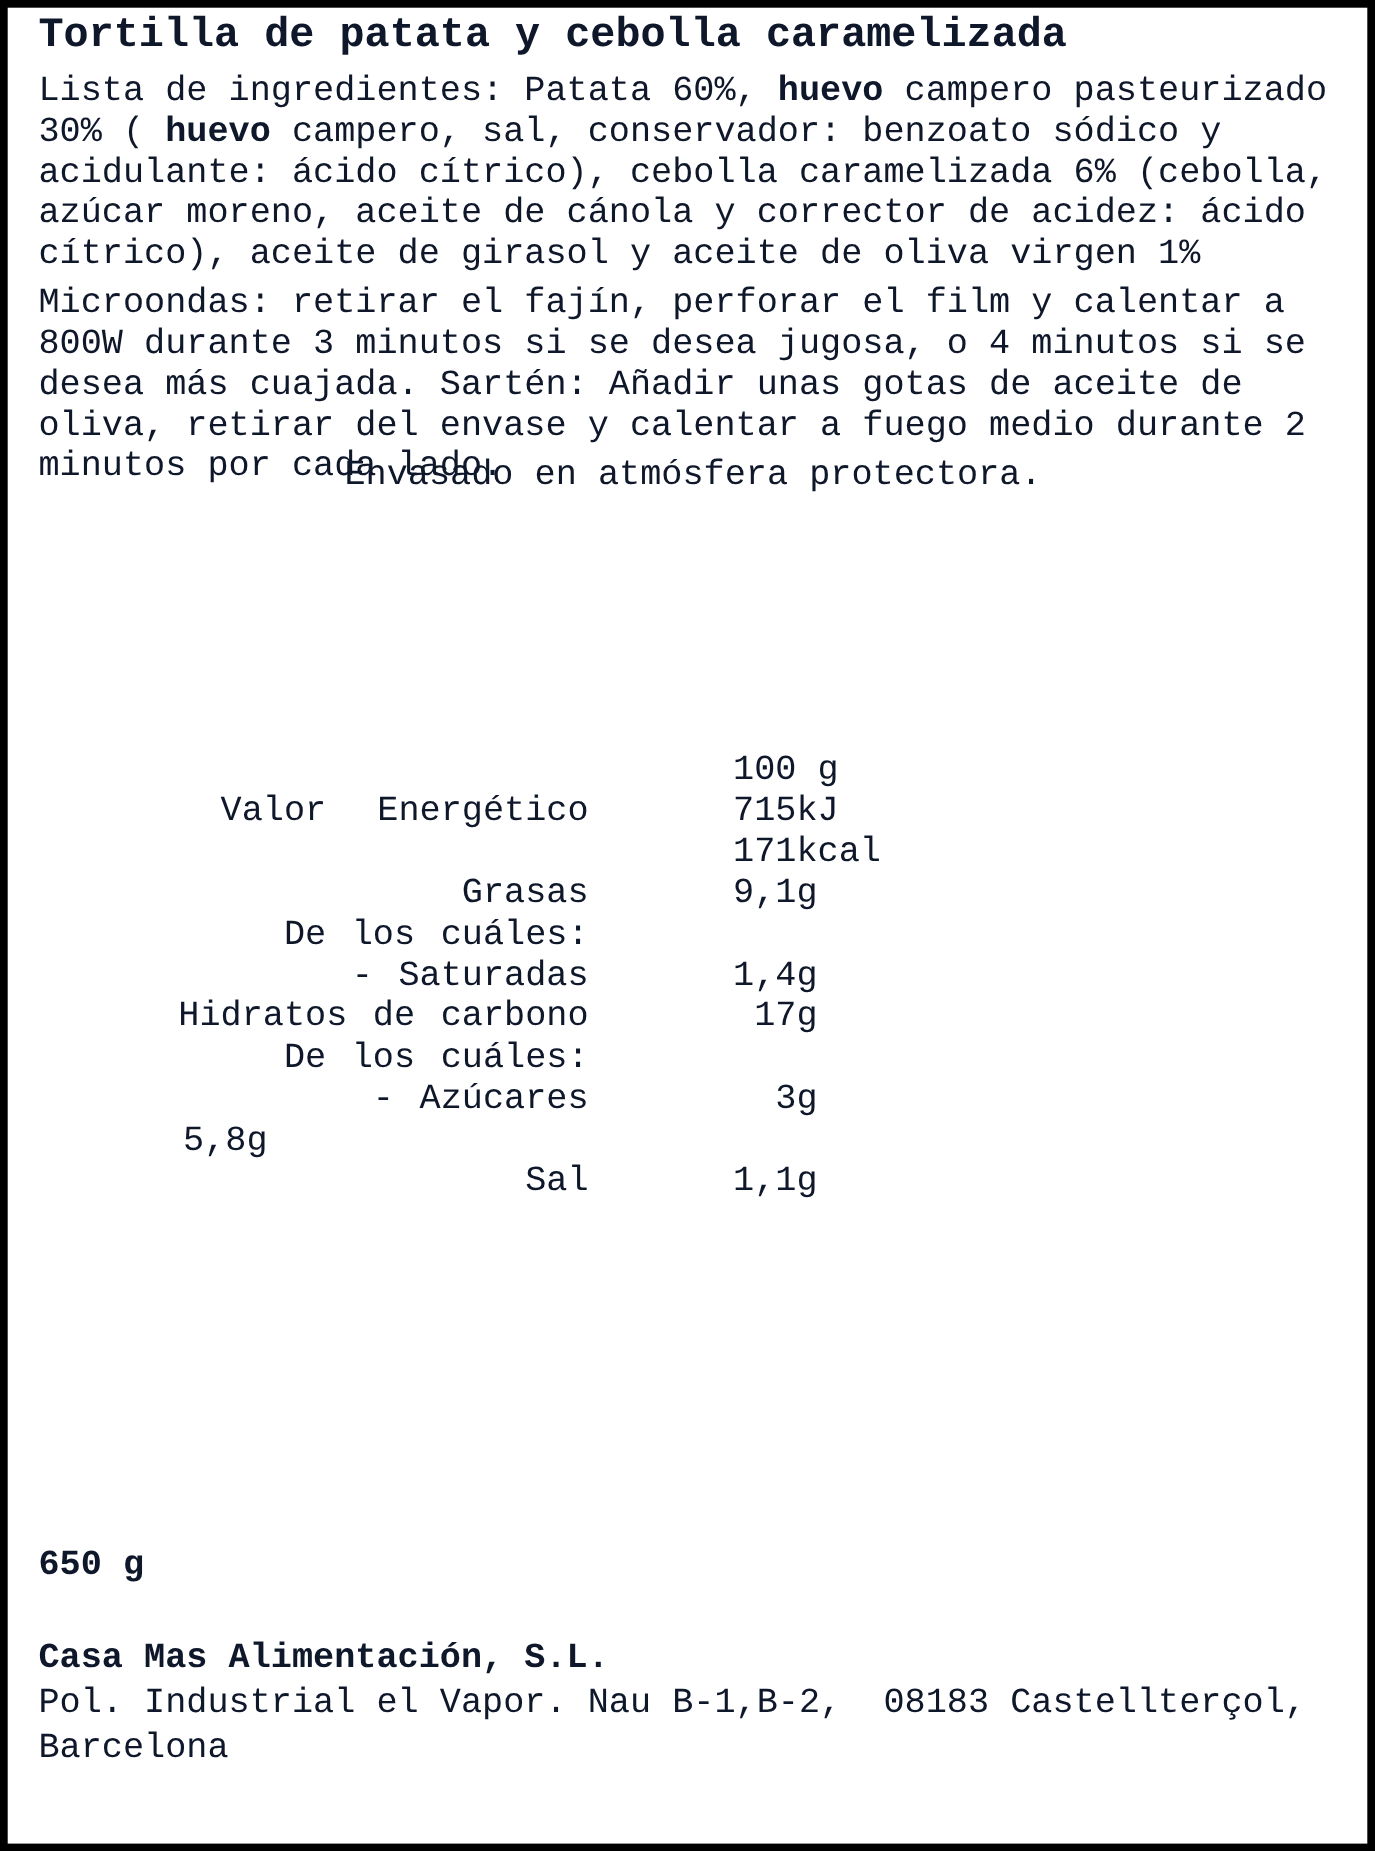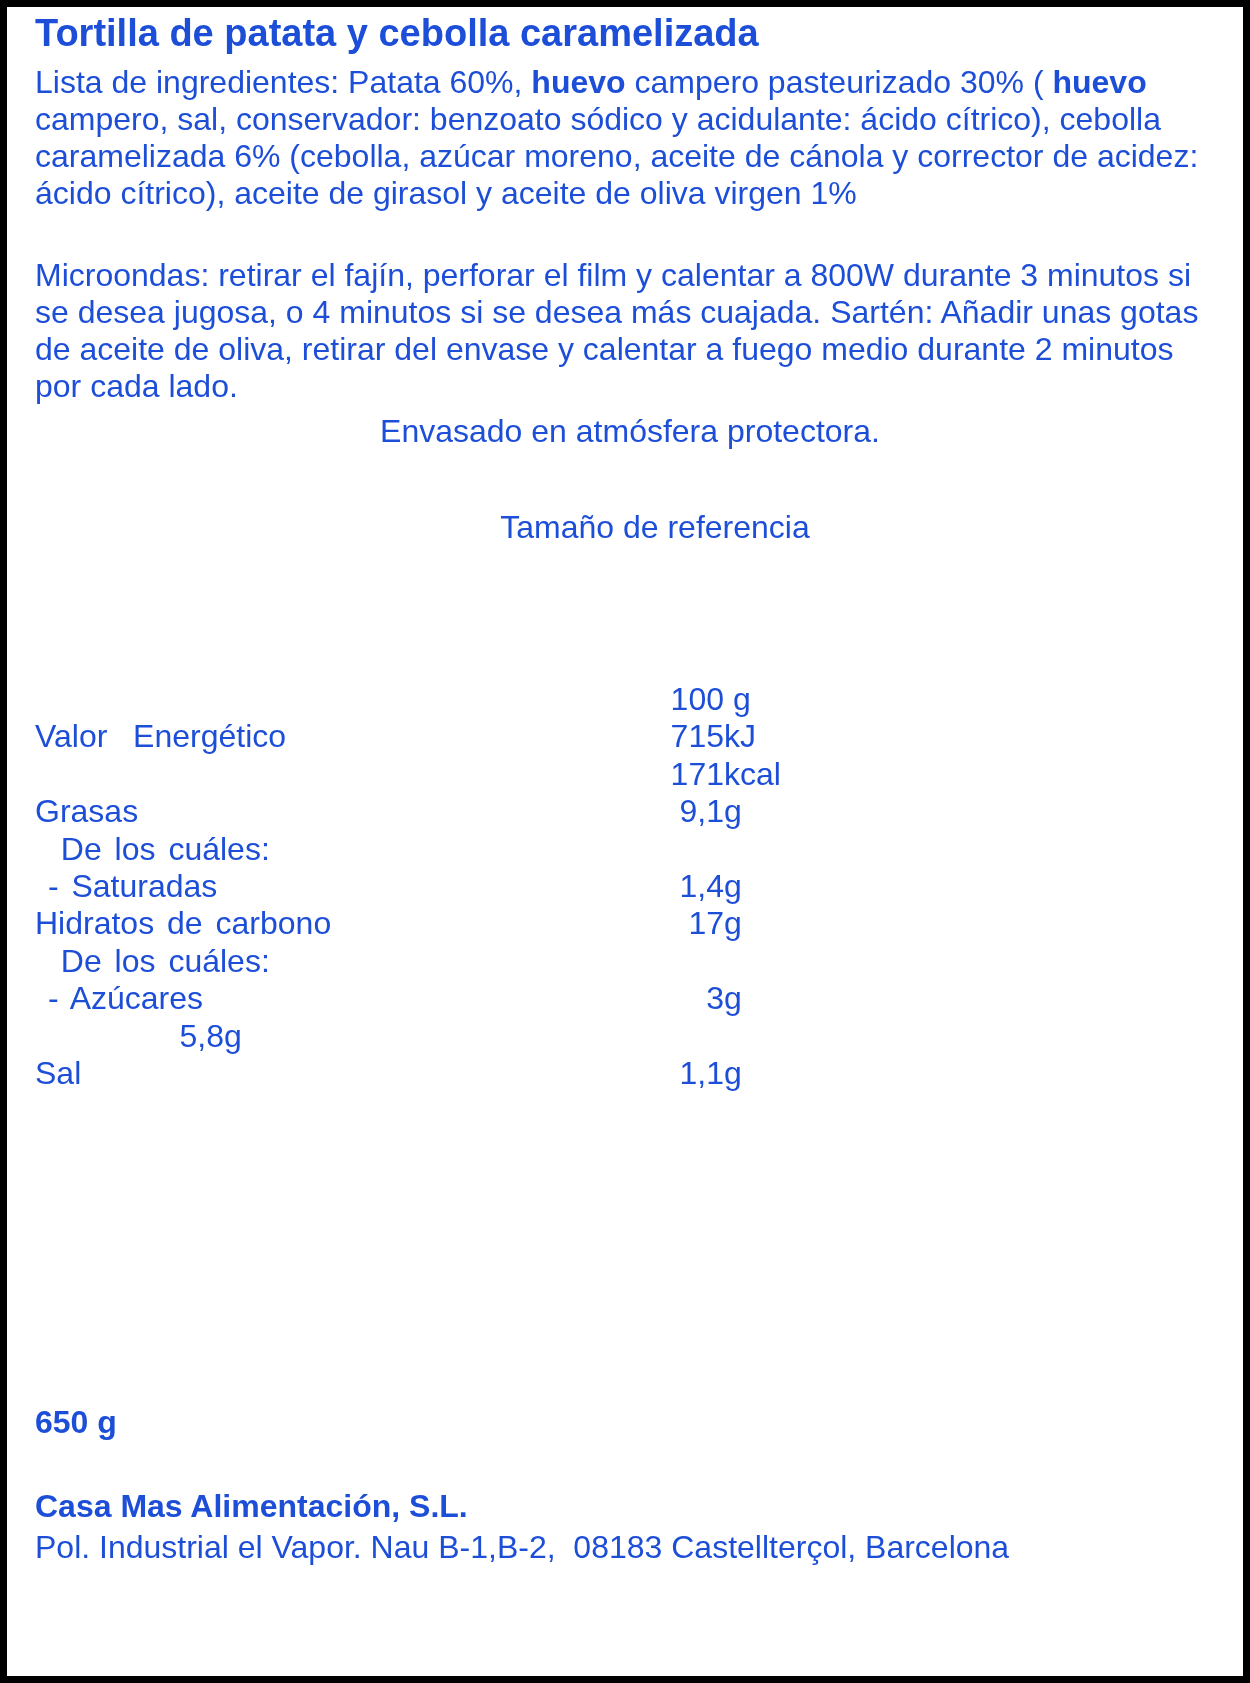--- a/index.html
+++ b/index.html
@@ -3,41 +3,41 @@
 <meta charset="utf-8">
 <style>
   html, body { margin: 0; padding: 0; background: #ffffff; }
   .page {
     position: relative;
     width: 1250px;
     height: 1683px;
     box-sizing: border-box;
     background: #ffffff;
     border: 7px solid #000000;
-    color: #1d4ed8;
-    font-family: Liberation Sans, sans-serif;
+    color: #0f172a;
+    font-family: Liberation Mono, monospace;
     overflow: hidden;
   }
   .abs { position: absolute; margin: 0; }
   .title {
     left: 28px; top: 3px;
     font-size: 38px; font-weight: 700; line-height: 46px;
     letter-spacing: 0px;
   }
   .body-text { font-size: 32px; line-height: 37px; }
   .ingredients  { left: 28px; top: 57px;  width: 1190px; }
   .instructions { left: 28px; top: 250px; width: 1190px; }
   .packaging    { left: 28px; top: 406px; width: 1190px; text-align: center; }
   .sizeref {
     left: 398px; top: 502px; width: 500px;
     text-align: center;
   }
   .ntable { left: 28px; top: 674px; width: 1000px; }
   .nrow { display: flex; font-size: 32px; line-height: 37.4px; }
-  .nrow .lab  { width: 500px; white-space: pre-wrap; word-spacing: 4px; }
+  .nrow .lab  { width: 500px; white-space: pre-wrap; word-spacing: 4px; text-align: right; }
   .nrow .num  { width: 189px; text-align: right; }
   .nrow .unit { white-space: pre; text-align: left; }
   .storage { left: 28px; top: 1271px; width: 1190px; line-height: 39px; }
   .weight  { left: 28px; top: 1397px; font-size: 32px; font-weight: 700; line-height: 37px; }
   .mfr { left: 28px; top: 1479px; font-size: 32px; line-height: 41px; }
   .mfr div { white-space: pre-wrap; }
   .mfr .mfr-name { font-weight: 700; }
   b { font-weight: 700; }
 </style>
 </head>
@@ -47,21 +47,20 @@
 
   <h1 class="abs title">Tortilla de patata y cebolla caramelizada</h1>
 
   <p class="abs body-text ingredients"><span>Lista de ingredientes: Patata 60%, </span><b>huevo</b><span> campero pasteurizado 30% ( </span><b>huevo</b><span> campero, sal, conservador: benzoato sódico y acidulante: ácido cítrico), cebolla caramelizada 6% (cebolla, azúcar moreno, aceite de cánola y corrector de acidez: ácido cítrico), aceite de girasol y aceite de oliva virgen 1%</span></p>
 
   <p class="abs body-text instructions">Microondas: retirar el fajín, perforar el film y calentar a 800W durante 3 minutos si se desea jugosa, o 4 minutos si se desea más cuajada. Sartén: Añadir unas gotas de aceite de oliva, retirar del envase y calentar a fuego medio durante 2 minutos por cada lado.</p>
 
   <p class="abs body-text packaging">Envasado en atmósfera protectora.</p>
 
   <div class="abs body-text sizeref">
-    <div>Tamaño de referencia</div>
   </div>
 
   <div class="abs ntable">
 
     <div class="nrow">
       <div class="lab"></div>
       <div class="num">100</div>
       <div class="unit"> g</div>
     </div>
 

